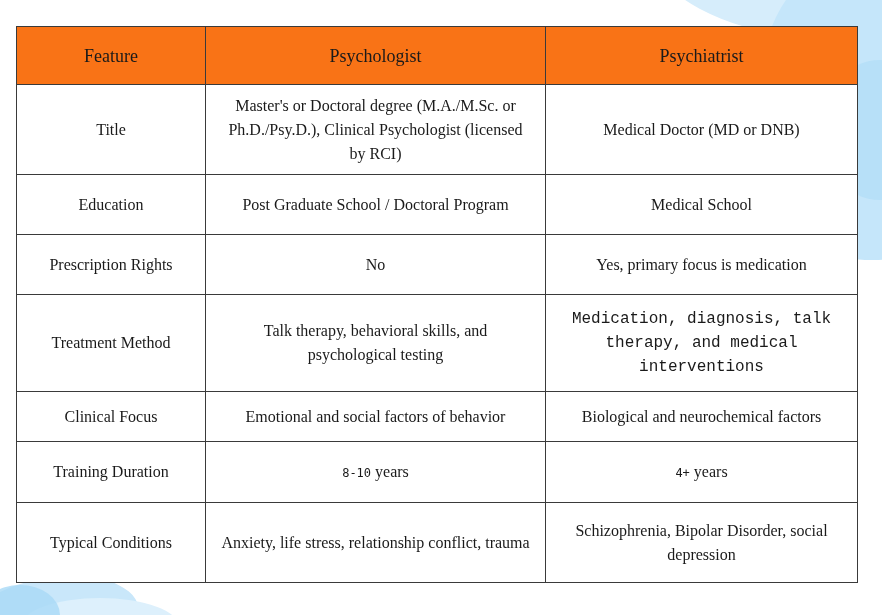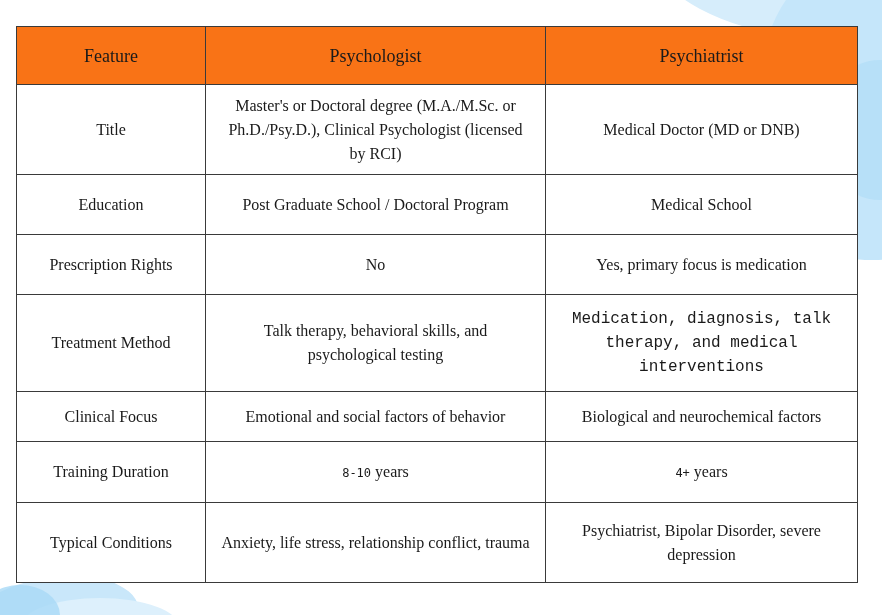--- a/index.html
+++ b/index.html
@@ -139,16 +139,16 @@
       <td style="padding:0 2px;">Biological and neurochemical factors</td>
     </tr>
     <tr class="r-dur">
       <td>Training Duration</td>
       <td><span class="mono-num">8-10</span><span> years</span></td>
       <td><span class="mono-num">4+</span><span> years</span></td>
     </tr>
     <tr class="r-cond">
       <td>Typical Conditions</td>
       <td>Anxiety, life stress, relationship conflict, trauma</td>
-      <td style="padding:0 24px;">Psychiatrist, Bipolar Disorder, severe depression</td>
+      <td style="padding:0 24px;">Schizophrenia, Bipolar Disorder, social depression</td>
     </tr>
   </tbody>
 </table>
 
 </body></html>

